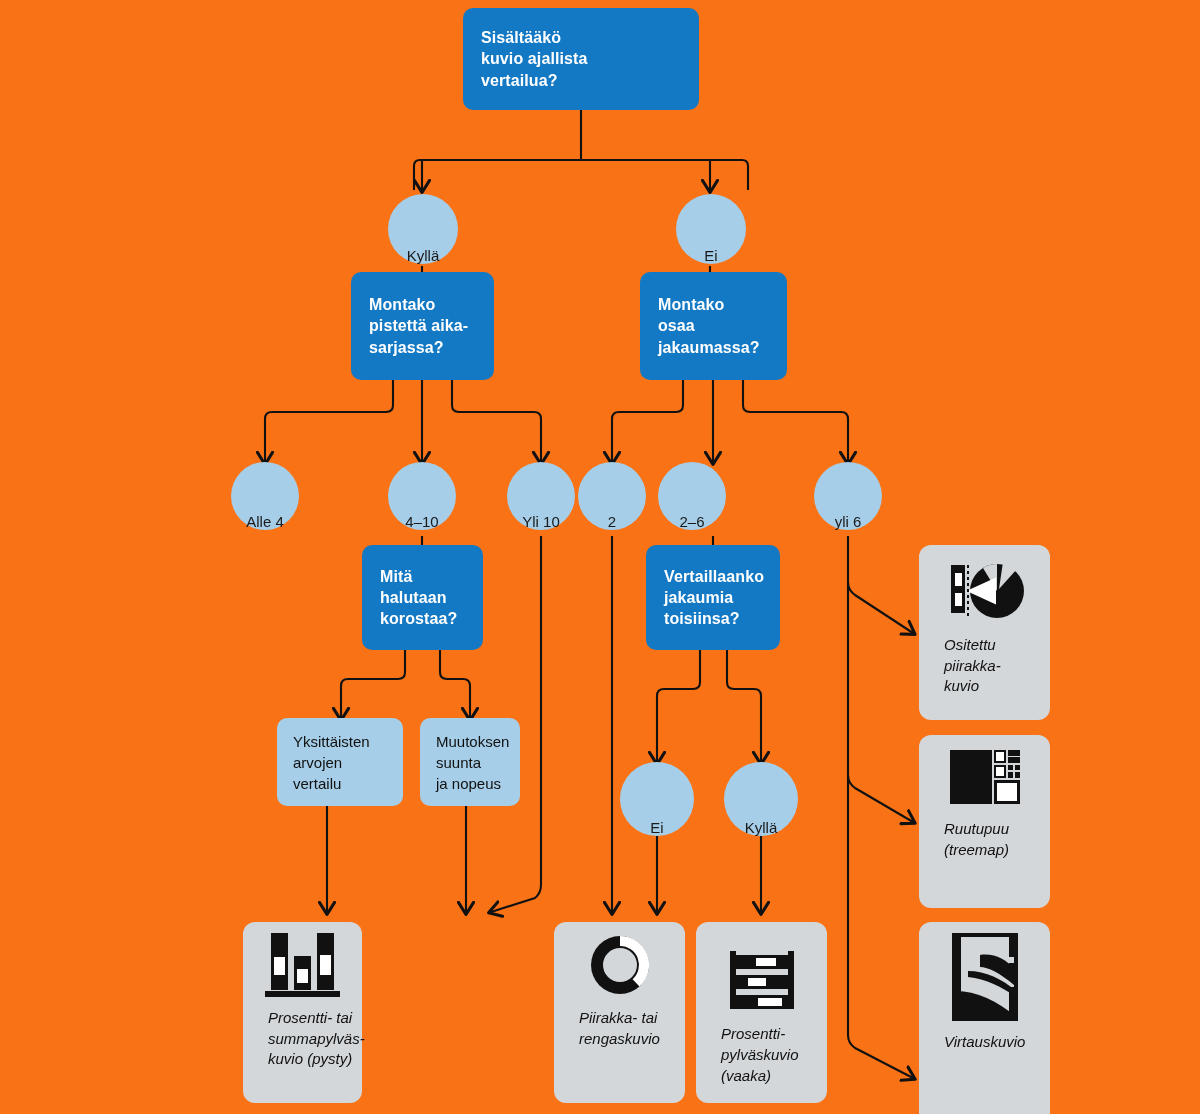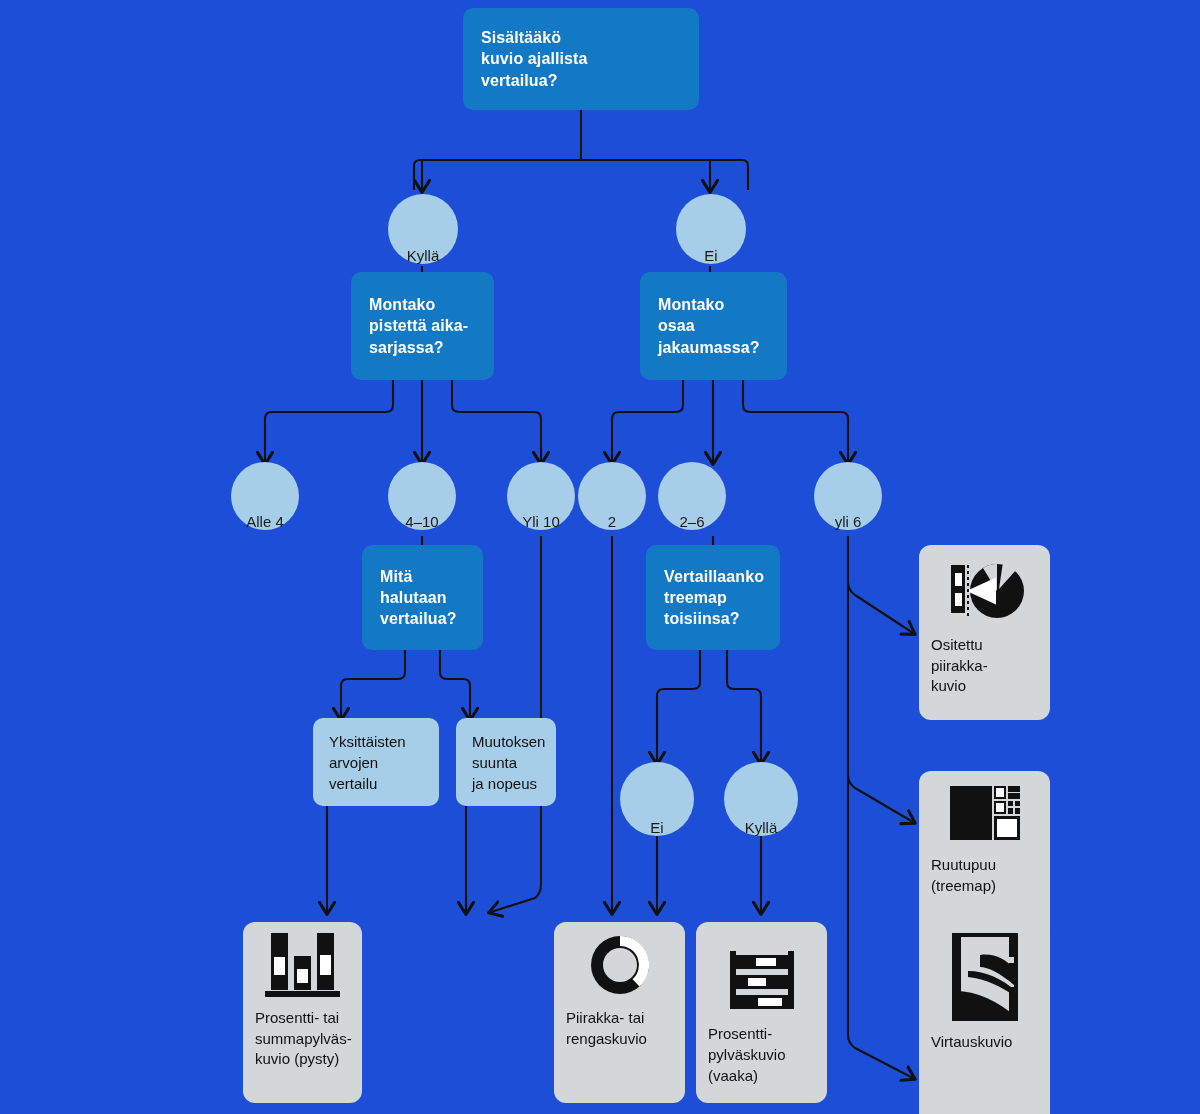--- a/index.html
+++ b/index.html
@@ -4,21 +4,21 @@
 <style>
   html,body{margin:0;padding:0;background:#ffffff;}
   body{
     font-family:"Liberation Sans","DejaVu Sans",sans-serif;
     -webkit-font-smoothing:antialiased;
   }
   #stage{
     position:relative;
     width:1200px;
     height:1114px;
-    background:#1d4ed8;
+    background:#f97316;
     overflow:hidden;
   }
   #wires{
     position:absolute;
     left:0; top:0;
     width:1200px; height:1114px;
     pointer-events:none;
   }
   .node{
     position:absolute;
@@ -54,21 +54,20 @@
     line-height:1.1;
   }
   
   .obox{
     background:#a6cee8;
     border-radius:10px;
     color:#111111;
     font-size:15px;
     line-height:1.4;
     padding:0 16px;
-    margin-left:36px;
   }
   .obox .txt{white-space:pre-line;}
   
   .rbox{
     background:#d3d7da;
     border-radius:12px;
     color:#111111;
     font-size:15px;
     line-height:1.38;
     flex-direction:column;
@@ -76,22 +75,23 @@
     justify-content:flex-start;
     padding:0;
   }
   .rbox .icon{
     width:100%;
     display:flex;
     align-items:center;
     justify-content:center;
   }
   .rbox .cap{
-    padding:0 12px;
+    padding:0 25px;
     white-space:pre-line;
+    font-style:italic;
   }
   .rbox.center-cap .cap{width:100%;}
 </style>
 </head>
 <body>
 
 <div id="stage">
 
   <svg id="wires" viewBox="0 0 1200 1114" width="1200" height="1114" xmlns="http://www.w3.org/2000/svg">
     <defs>
@@ -185,25 +185,25 @@
   <div class="node circ" style="left:658px; top:462px; width:68px; height:68px;">
     <span>2–6</span>
   </div>
   <div class="node circ" style="left:814px; top:462px; width:68px; height:68px;">
     <span>yli 6</span>
   </div>
 
   <div class="node qbox" style="left:362px; top:545px; width:121px; height:105px;">
     <span class="txt">Mitä
 halutaan
-vertailua?</span>
+korostaa?</span>
   </div>
   <div class="node qbox" style="left:646px; top:545px; width:134px; height:105px;">
     <span class="txt">Vertaillaanko
-treemap
+jakaumia
 toisiinsa?</span>
   </div>
 
   <div class="node obox" style="left:277px; top:718px; width:126px; height:88px;">
     <span class="txt">Yksittäisten
 arvojen
 vertailu</span>
   </div>
   <div class="node obox" style="left:420px; top:718px; width:100px; height:88px;padding-left:16px;">
     <span class="txt">Muutoksen
@@ -277,21 +277,21 @@
         <rect x="12" y="10" width="14" height="48" fill="#111"></rect>
         <rect x="16" y="18" width="7" height="13" fill="#fff"></rect>
         <rect x="16" y="38" width="7" height="13" fill="#fff"></rect>
       </svg>
     </div>
     <div class="cap">Ositettu
 piirakka-
 kuvio</div>
   </div>
 
-  <div class="node rbox center-cap" style="left:919px; top:771px; width:131px; height:173px;">
+  <div class="node rbox center-cap" style="left:919px; top:735px; width:131px; height:173px;">
     <div class="icon" style="height:84px;">
       <svg width="80" height="70" viewBox="0 0 80 70">
         <rect x="5" y="8" width="42" height="54" fill="#111"></rect>
         <rect x="49" y="8" width="12" height="13" fill="#111"></rect>
         <rect x="51" y="10" width="8" height="9" fill="#fff"></rect>
         <rect x="63" y="8" width="12" height="6" fill="#111"></rect>
         <rect x="63" y="15" width="12" height="6" fill="#111"></rect>
         <rect x="49" y="23" width="12" height="13" fill="#111"></rect>
         <rect x="51" y="25" width="8" height="9" fill="#fff"></rect>
         <rect x="63" y="23" width="5" height="5" fill="#111"></rect>

